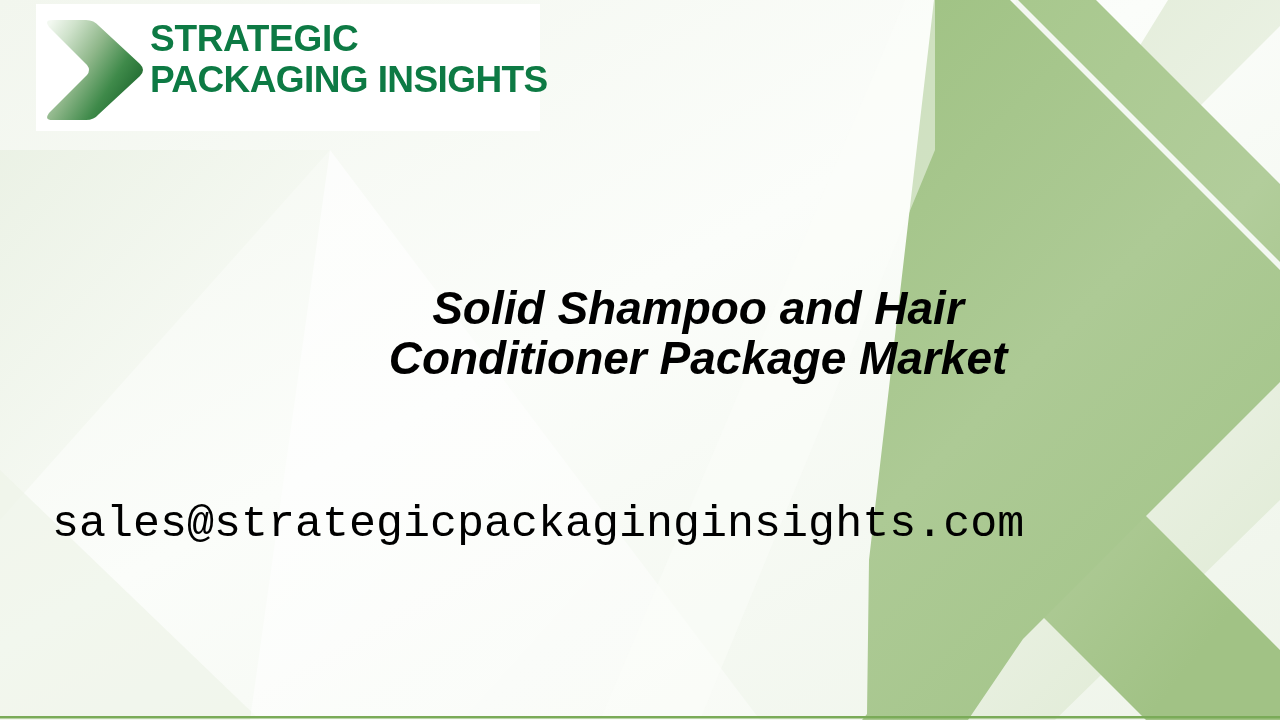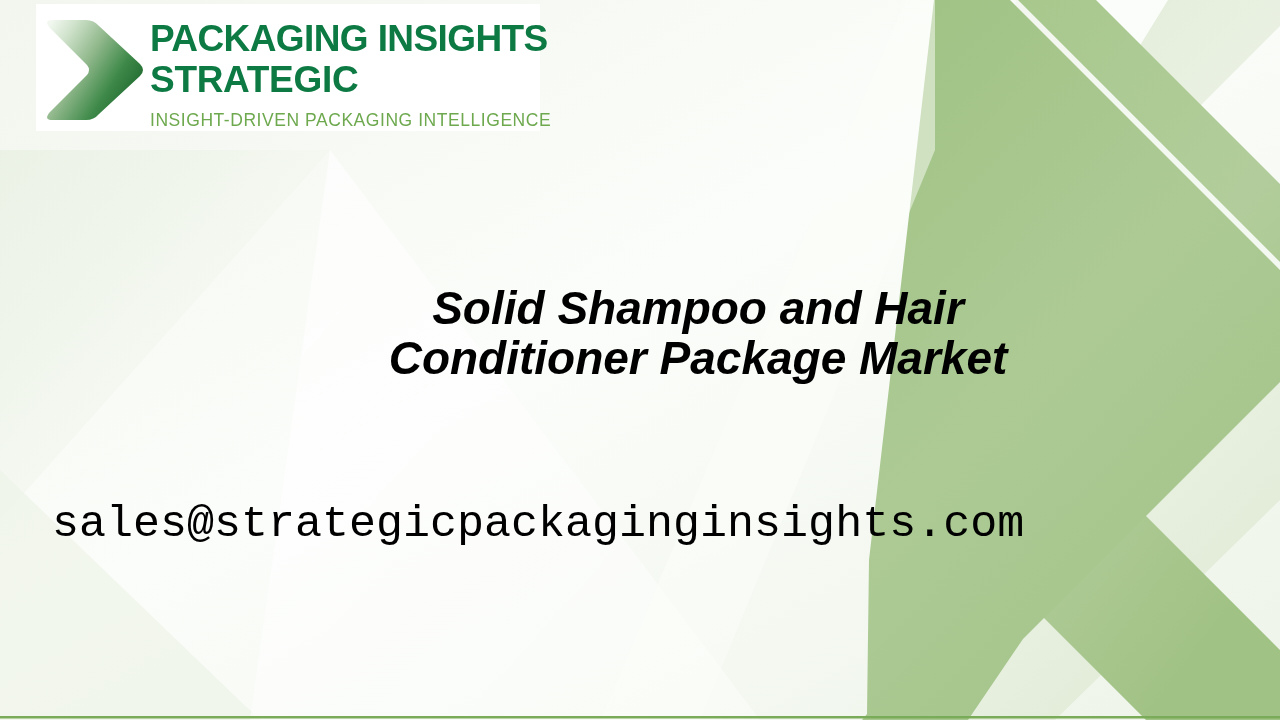--- a/index.html
+++ b/index.html
@@ -167,24 +167,23 @@
           <stop offset="45%" stop-color="#8fb78a"></stop>
           <stop offset="72%" stop-color="#3f8a4a"></stop>
           <stop offset="100%" stop-color="#186229"></stop>
         </linearGradient>
       </defs>
       <path d="M12 6 L46 6 Q54 6 59 12 L100 50 Q106 56 100 62 L59 100 Q54 106 46 106 L12 106
                Q4 106 9 99 L47 61 Q51 56 47 51 L9 13 Q4 6 12 6 Z" fill="url(#chevGrad)"></path>
     </svg>
 
     <div id="logo-wordmark">
+      <div class="logo-line" id="logo-line-1">STRATEGIC</div>
       <div class="logo-line" id="logo-line-2">PACKAGING INSIGHTS</div>
-      <div class="logo-line" id="logo-line-1">STRATEGIC</div>
     </div>
 
-    <div id="logo-tagline">INSIGHT-DRIVEN PACKAGING INTELLIGENCE</div>
   </div>
 
   <h1 id="title">Solid Shampoo and Hair Conditioner Package Market</h1>
 
   <div id="email">sales@strategicpackaginginsights.com</div>
 
 </div>
 
 </body></html>

